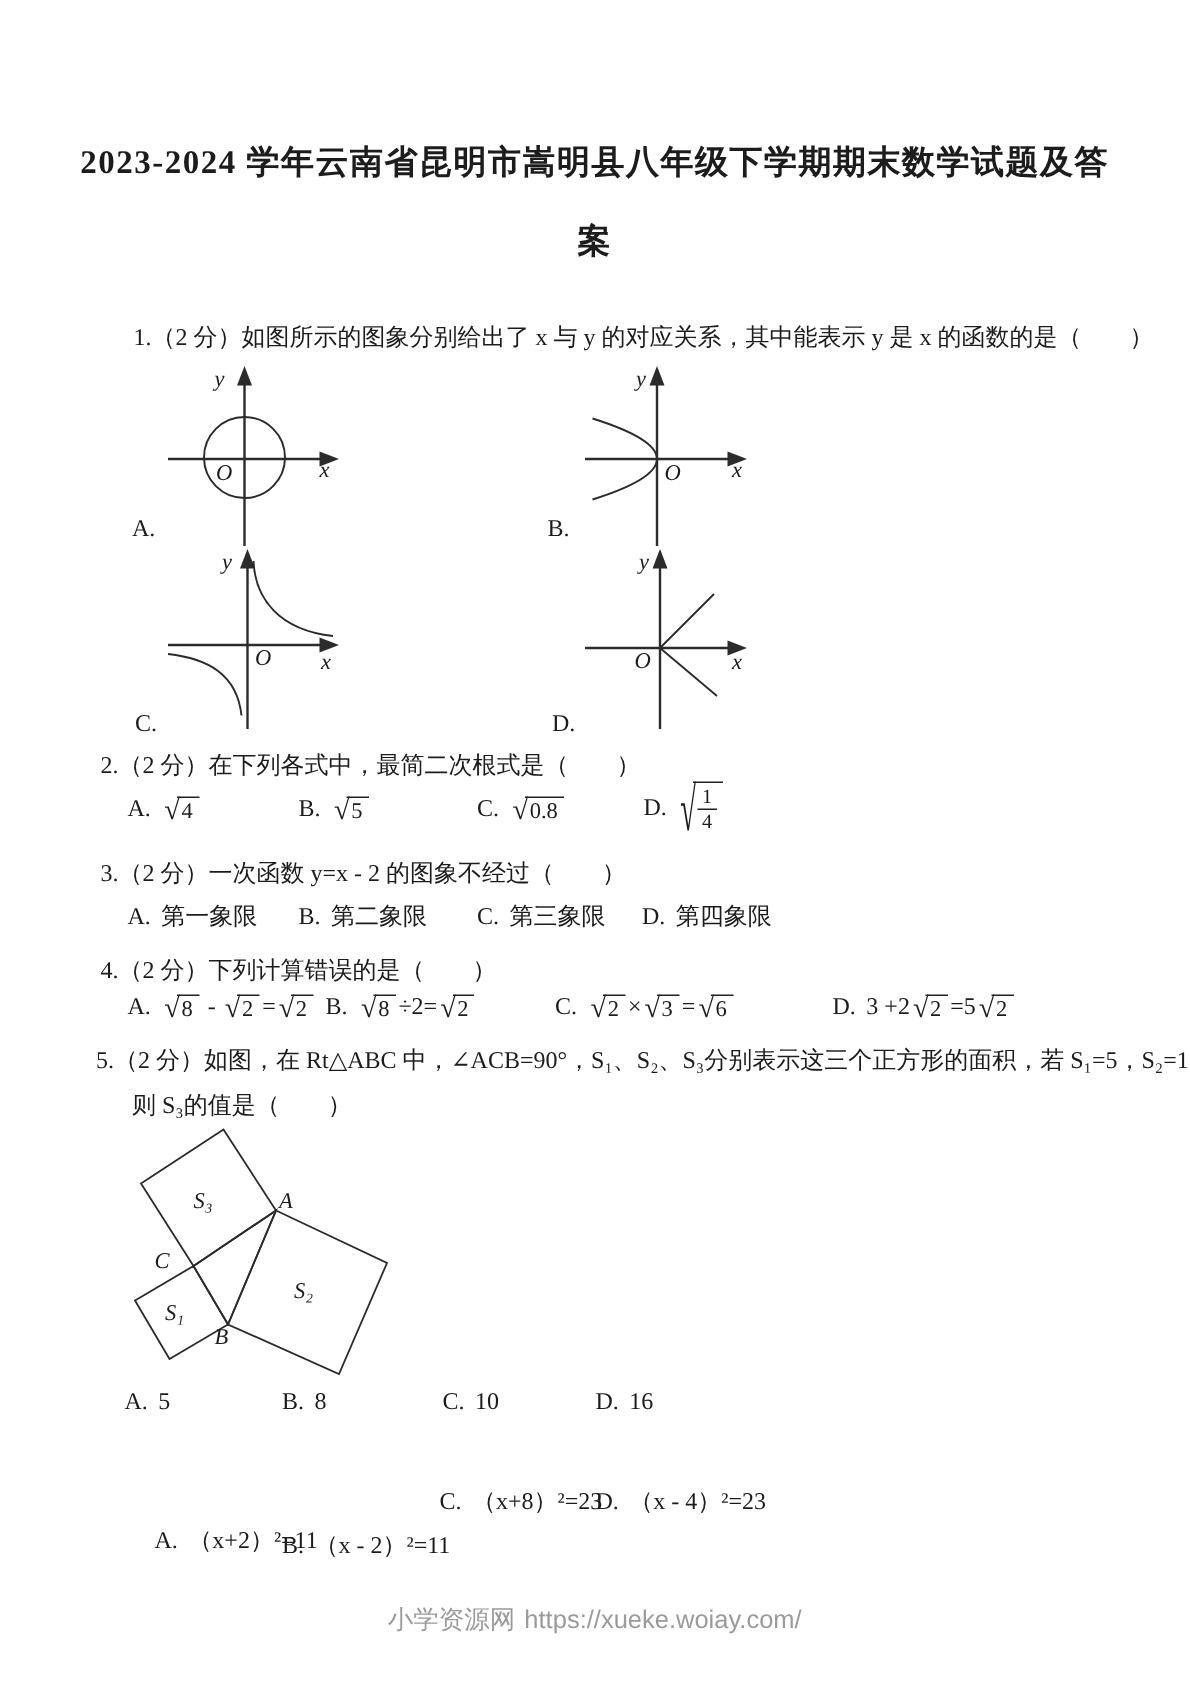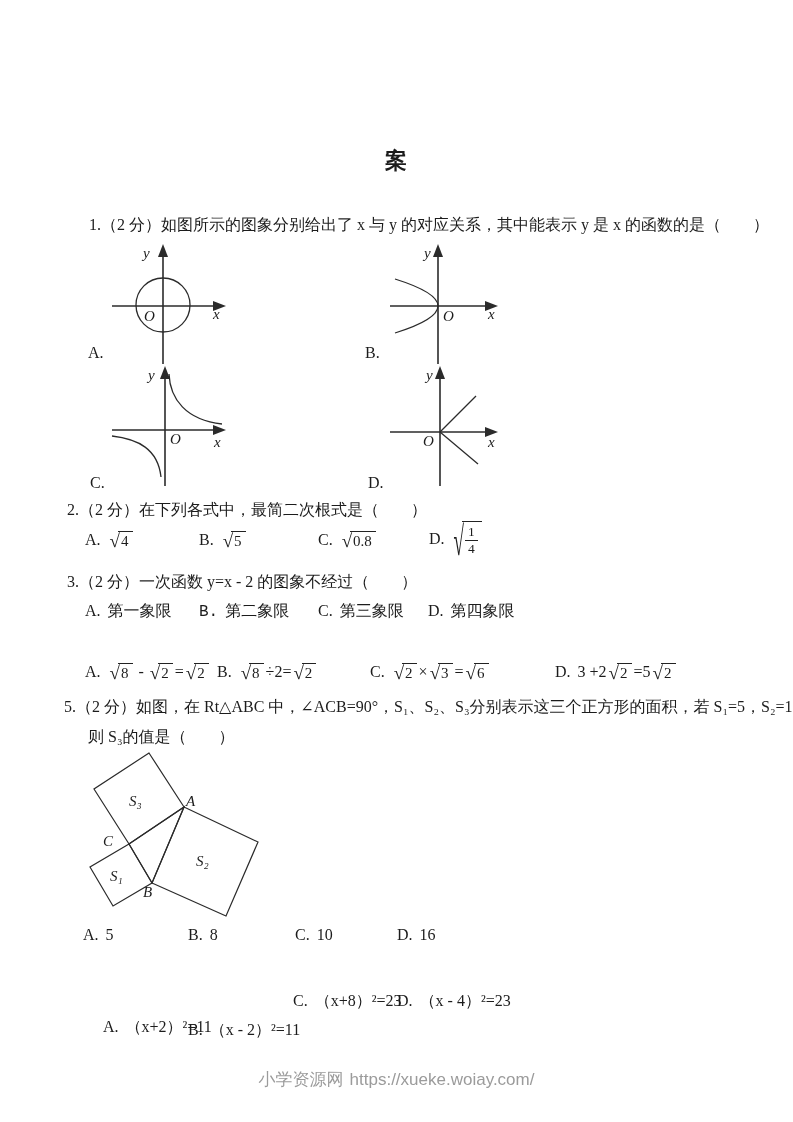--- a/index.html
+++ b/index.html
@@ -31,20 +31,21 @@
   .opt-mid{display:inline-flex;align-items:center;}
   .footer{left:0;width:793px;text-align:center;font-size:17px;
           font-family:"Liberation Sans","DejaVu Sans",sans-serif;color:#9b9b9b;}
   .footer a{color:#9b9b9b;text-decoration:none;margin-left:6px;}
 </style>
 </head>
 <body>
 
 <div class="page">
 
+  <div class="title abs" style="top:93px;">2023-2024 学年云南省昆明市嵩明县八年级下学期期末数学试题及答</div>
   <div class="title abs" style="top:146px;">案</div>
 
 
   <div class="qtext abs" style="left:67px;top:215px;margin-left:22px;">1.（2 分）如图所示的图象分别给出了 x 与 y 的对应关系，其中能表示 y 是 x 的函数的是（　　）</div>
 
   <svg class="abs" style="left:106px;top:243px;" width="126" height="122">
     <line class="axis" x1="57" y1="6" x2="57" y2="121"></line>
     <polygon class="arrow" points="52,14 57,1 62,14"></polygon>
     <line class="axis" x1="6" y1="63" x2="110" y2="63"></line>
     <polygon class="arrow" points="107,58 120,63 107,68"></polygon>
@@ -118,24 +119,25 @@
         <span class="sign">√</span>
         <span class="bar"><span class="frac">
             <span class="num">1</span>
             <span class="den">4</span>
           </span></span>
       </span>
   </span>
 
   <div class="qtext abs" style="left:67px;top:572px;">3.（2 分）一次函数 y=x - 2 的图象不经过（　　）</div>
   <span class="opt abs" style="left:85px;top:601px;"><span class="lbl">A.</span><span>第一象限</span></span>
-  <span class="opt abs" style="left:199px;top:601px;font-family:Liberation Mono, monospace;"><span class="lbl">B.</span><span>第二象限</span></span>
+  <span class="opt abs" style="left:199px;top:601px;"><span class="lbl">B.</span><span>第二象限</span></span>
   <span class="opt abs" style="left:318px;top:601px;"><span class="lbl">C.</span><span>第三象限</span></span>
   <span class="opt abs" style="left:428px;top:601px;"><span class="lbl">D.</span><span>第四象限</span></span>
 
+  <div class="qtext abs" style="left:67px;top:637px;">4.（2 分）下列计算错误的是（　　）</div>
   <span class="opt abs" style="left:85px;top:663px;">
     <span class="lbl">A.</span><span class="sqrt">
         <span class="sign">√</span>
         <span class="bar">8</span>
       </span><span> - </span><span class="sqrt">
         <span class="sign">√</span>
         <span class="bar">2</span>
       </span><span>=</span><span class="sqrt">
         <span class="sign">√</span>
         <span class="bar">2</span>

